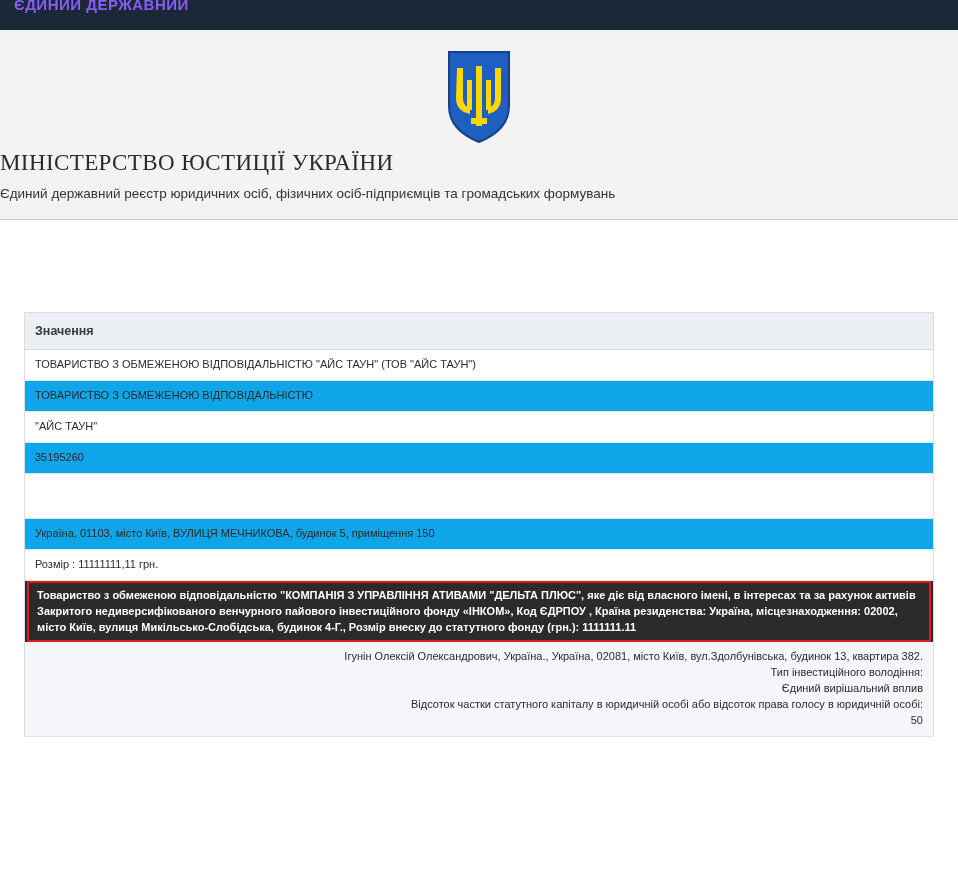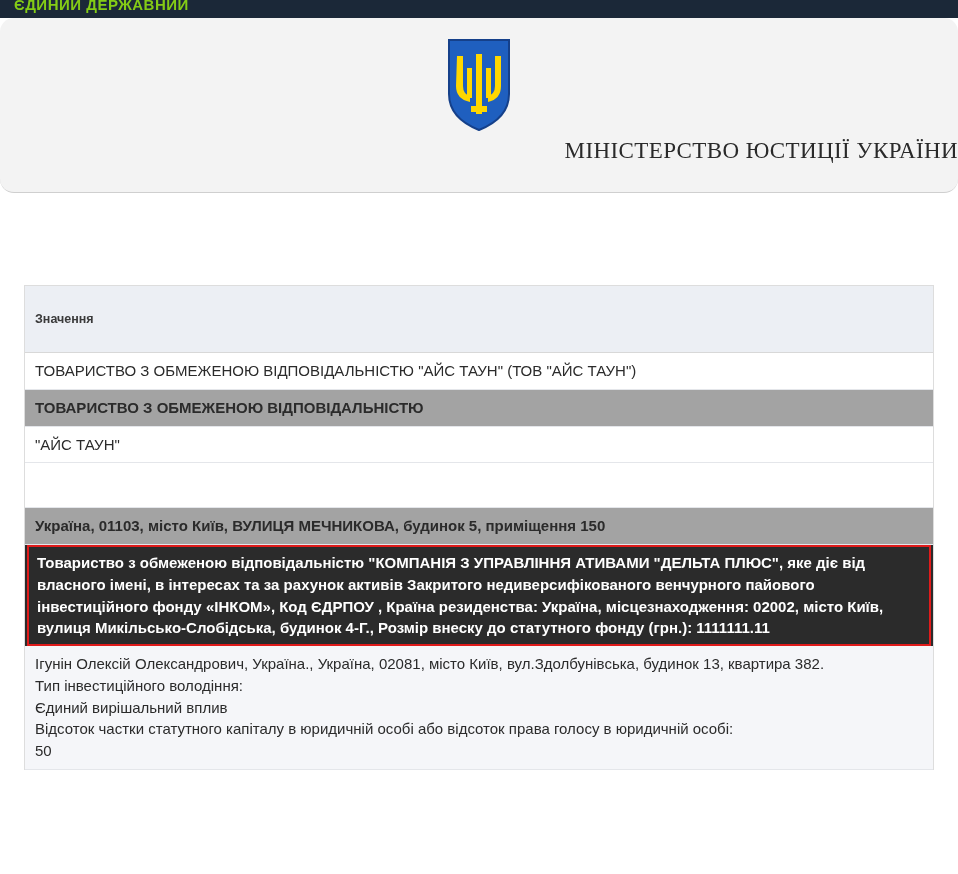--- a/index.html
+++ b/index.html
@@ -9,38 +9,37 @@
   body {
     width: 958px;
     height: 874px;
     background: #ffffff;
     font-family: "Liberation Sans", sans-serif;
     font-size: 13px;
     color: #222222;
     overflow: hidden;
   }
   .topbar {
-    height: 18px;
+    height: 30px;
     background: #1b2838;
-    color: #84cc16;
+    color: #8b5cf6;
     font-size: 15px;
     font-weight: bold;
     letter-spacing: 0.5px;
     padding-left: 14px;
     box-sizing: border-box;
     overflow: hidden;
     line-height: 10px;
   }
   .header {
     background: #f3f3f3;
     border-bottom: 1px solid #cfcfcf;
     padding-top: 18px;
     padding-bottom: 18px;
-    text-align: right;
-    border-radius: 14px;
+    text-align: left;
   }
   .emblem {
     width: 72px;
     height: 96px;
     margin: 0 auto 6px auto;
     display: block;
   }
   .ministry-title {
     font-size: 23px;
     color: #2a2a2a;
@@ -65,35 +64,34 @@
   table.reg-table {
     width: 100%;
     border-collapse: collapse;
     table-layout: fixed;
   }
   table.reg-table th {
     background: #eceff4;
     color: #3a3a3a;
     font-size: 12.5px;
     text-align: left;
-    padding: 26px 10px;
+    padding: 11px 10px;
     font-weight: bold;
     border-bottom: 1px solid #d8d8d8;
   }
   table.reg-table td {
     padding: 7px 10px;
-    font-size: 15px;
+    font-size: 11px;
     color: #2b2b2b;
     border-bottom: 1px solid #e4e6ea;
     vertical-align: top;
     line-height: 1.45;
   }
   tr.alt td {
-    background: #a3a3a3;
-    font-weight: bold;
+    background: #0ea5e9;
   }
   tr.plain td {
     background: #ffffff;
   }
   tr.empty td {
     height: 30px;
   }
   tr.dark td {
     background: #2b2b2b;
     color: #ffffff;
@@ -107,20 +105,21 @@
     border-bottom: none;
     padding: 0;
   }
   .highlight-box {
     border: 2px solid #e01b1b;
     padding: 5px 8px;
     margin: 0 2px;
   }
   tr.multiline td {
     background: #f5f6f9;
+    text-align: right;
   }
   .multi-line {
     display: block;
   }
 </style>
 </head>
 <body>
 
 <div class="topbar">
   <span>ЄДИНИЙ ДЕРЖАВНИЙ</span>
@@ -132,20 +131,21 @@
     <g fill="#ffd700">
       <rect x="33" y="18" width="6" height="60"></rect>
       <path d="M14 20 L20 20 L20 50 Q20 58 27 60 L27 66 Q13 63 13 50 Z"></path>
       <path d="M52 20 L58 20 L58 50 Q58 63 45 66 L45 60 Q52 58 52 50 Z"></path>
       <rect x="24" y="32" width="5" height="30"></rect>
       <rect x="43" y="32" width="5" height="30"></rect>
       <path d="M28 70 L44 70 L44 76 L28 76 Z"></path>
     </g>
   </svg>
   <div class="ministry-title">МІНІСТЕРСТВО ЮСТИЦІЇ УКРАЇНИ</div>
+  <div class="registry-subtitle">Єдиний державний реєстр юридичних осіб, фізичних осіб-підприємців та громадських формувань</div>
 </div>
 
 <div class="gap-band"></div>
 
 <div class="table-wrap">
   <table class="reg-table">
     <thead>
       <tr>
         <th>Значення</th>
       </tr>
@@ -153,25 +153,31 @@
     <tbody>
       <tr class="plain">
         <td>ТОВАРИСТВО З ОБМЕЖЕНОЮ ВІДПОВІДАЛЬНІСТЮ "АЙС ТАУН" (ТОВ "АЙС ТАУН")</td>
       </tr>
       <tr class="alt">
         <td>ТОВАРИСТВО З ОБМЕЖЕНОЮ ВІДПОВІДАЛЬНІСТЮ</td>
       </tr>
       <tr class="plain">
         <td>"АЙС ТАУН"</td>
       </tr>
+      <tr class="alt">
+        <td>35195260</td>
+      </tr>
       <tr class="plain empty">
         <td></td>
       </tr>
       <tr class="alt">
         <td>Україна, 01103, місто Київ, ВУЛИЦЯ МЕЧНИКОВА, будинок 5, приміщення 150</td>
+      </tr>
+      <tr class="plain">
+        <td>Розмір : 11111111,11 грн.</td>
       </tr>
       <tr class="dark-highlight">
         <td>
           <div class="highlight-box">Товариство з обмеженою відповідальністю "КОМПАНІЯ З УПРАВЛІННЯ АТИВАМИ "ДЕЛЬТА ПЛЮС", яке діє від власного імені, в інтересах та за рахунок активів Закритого недиверсифікованого венчурного пайового інвестиційного фонду «ІНКОМ», Код ЄДРПОУ , Країна резиденства: Україна, місцезнаходження: 02002, місто Київ, вулиця Микільсько-Слобідська, будинок 4-Г., Розмір внеску до статутного фонду (грн.): 1111111.11</div>
         </td>
       </tr>
       <tr class="multiline">
         <td>
           <span class="multi-line">Ігунін Олексій Олександрович, Україна., Україна, 02081, місто Київ, вул.Здолбунівська, будинок 13, квартира 382.</span>
           <span class="multi-line">Тип інвестиційного володіння:</span>

